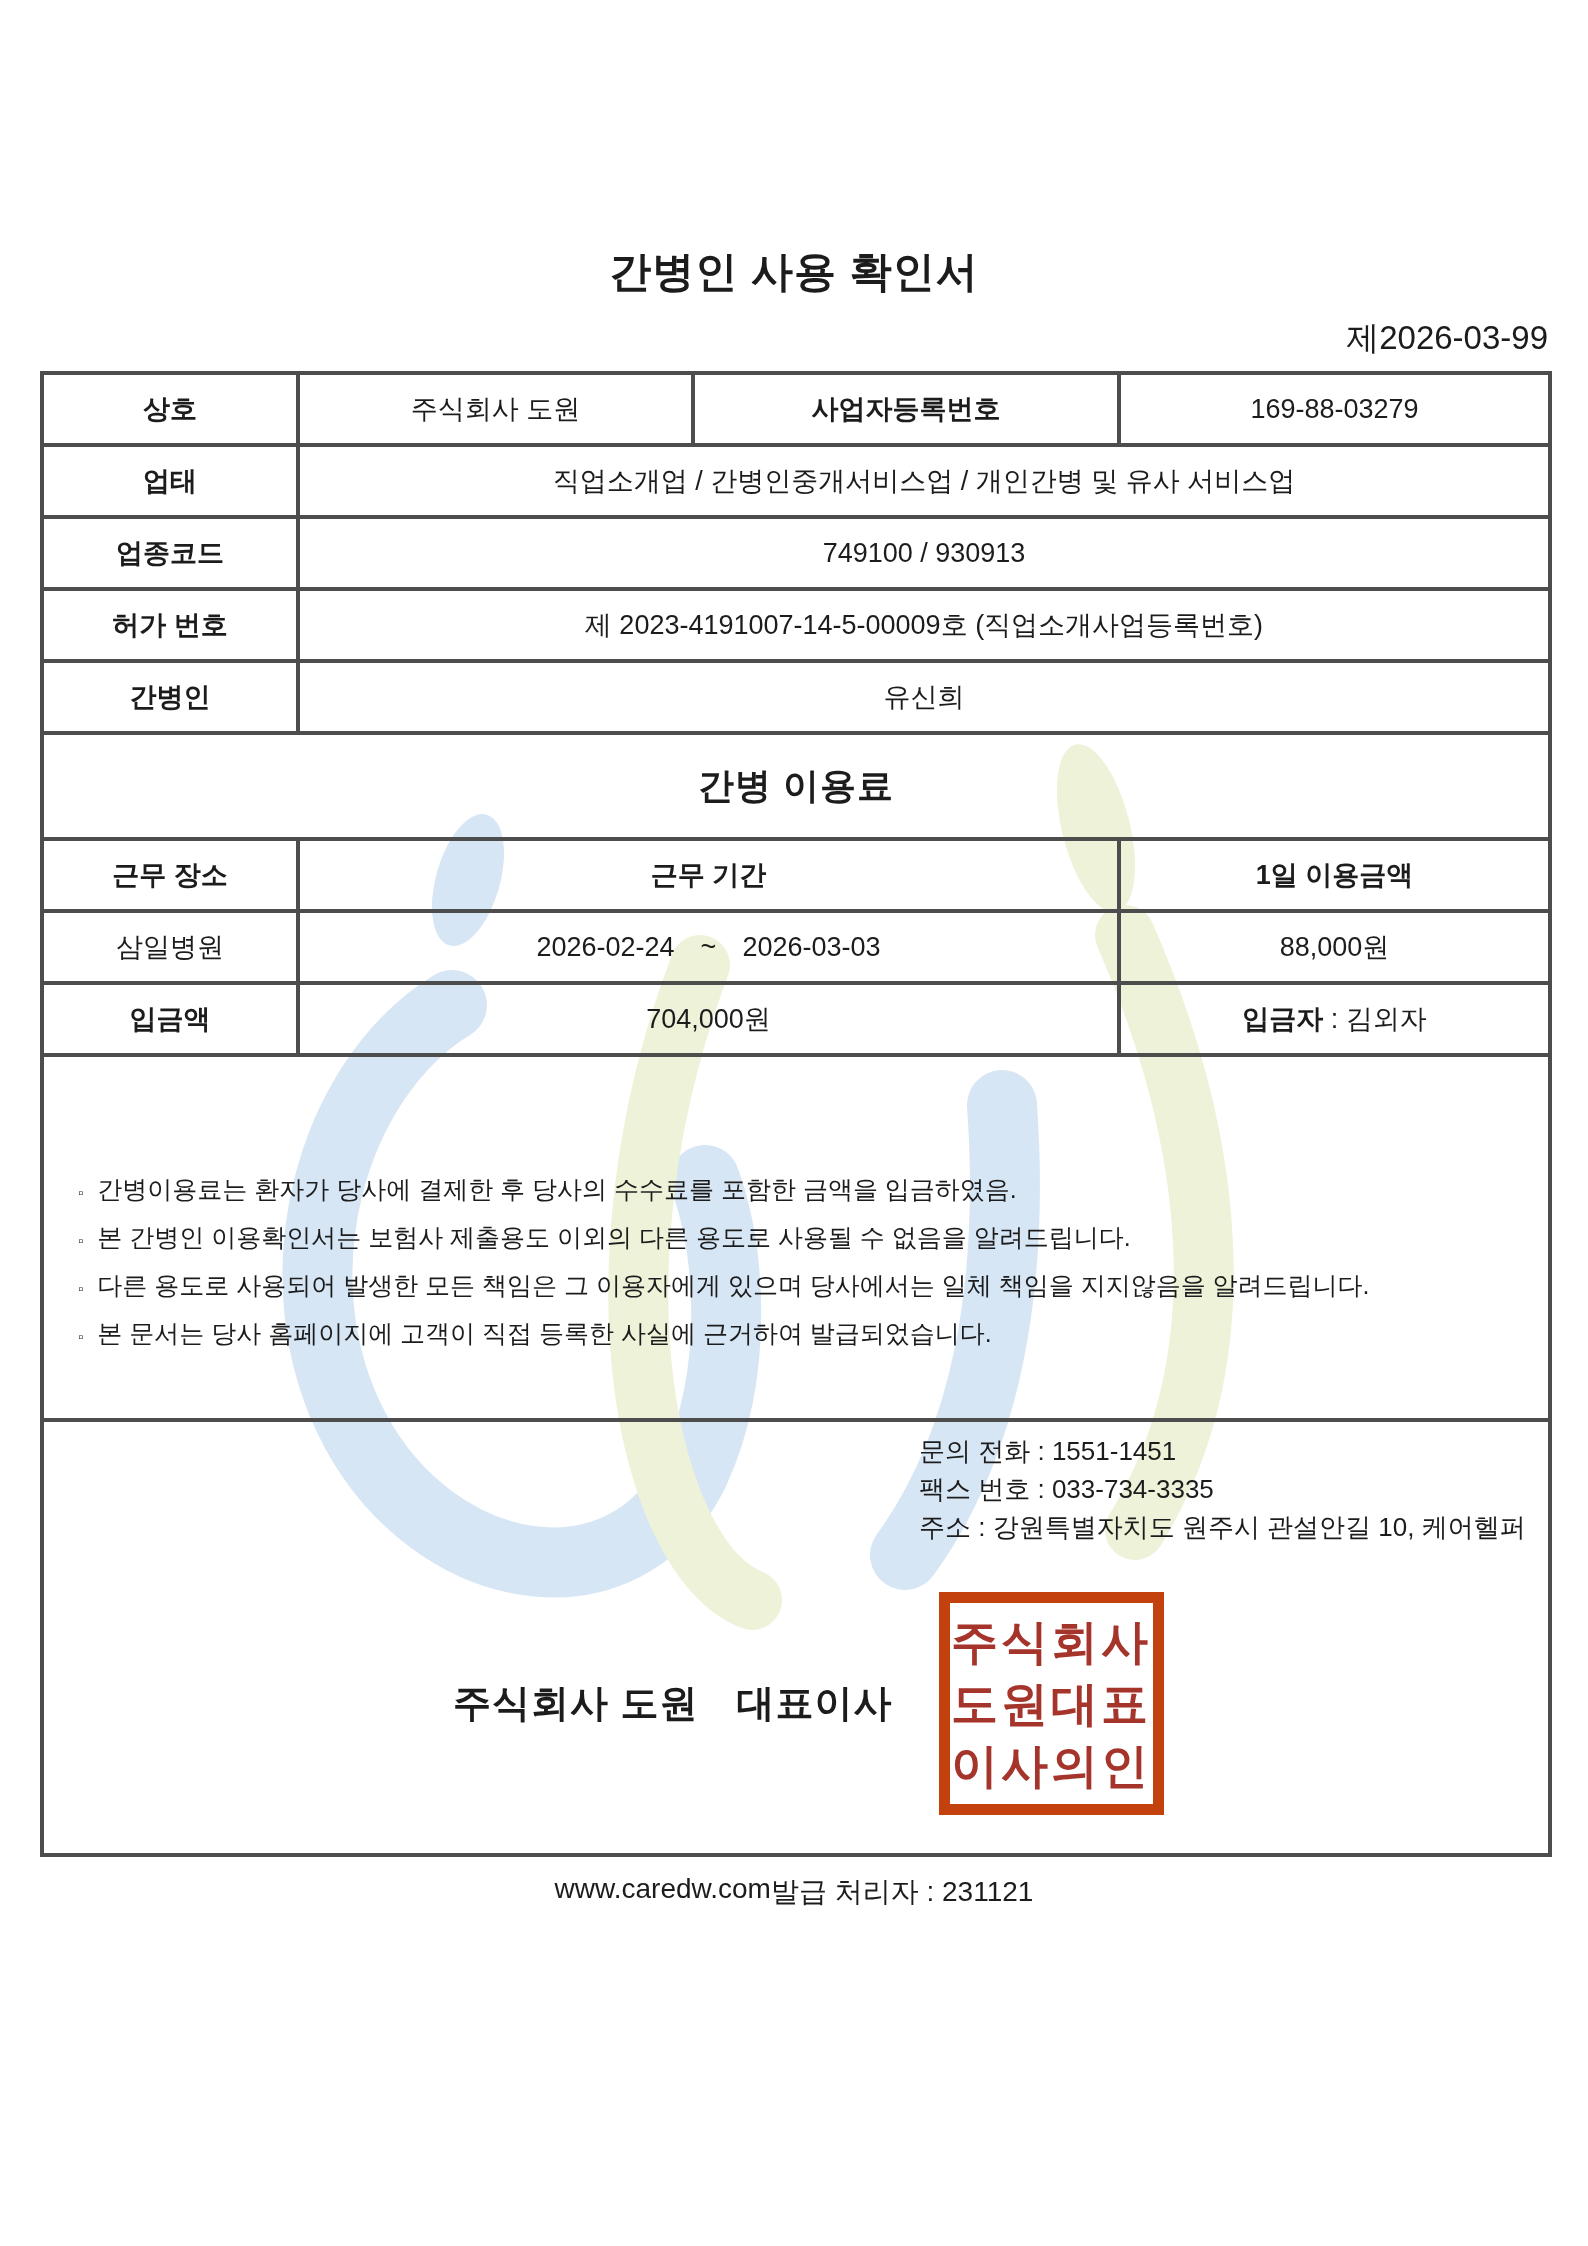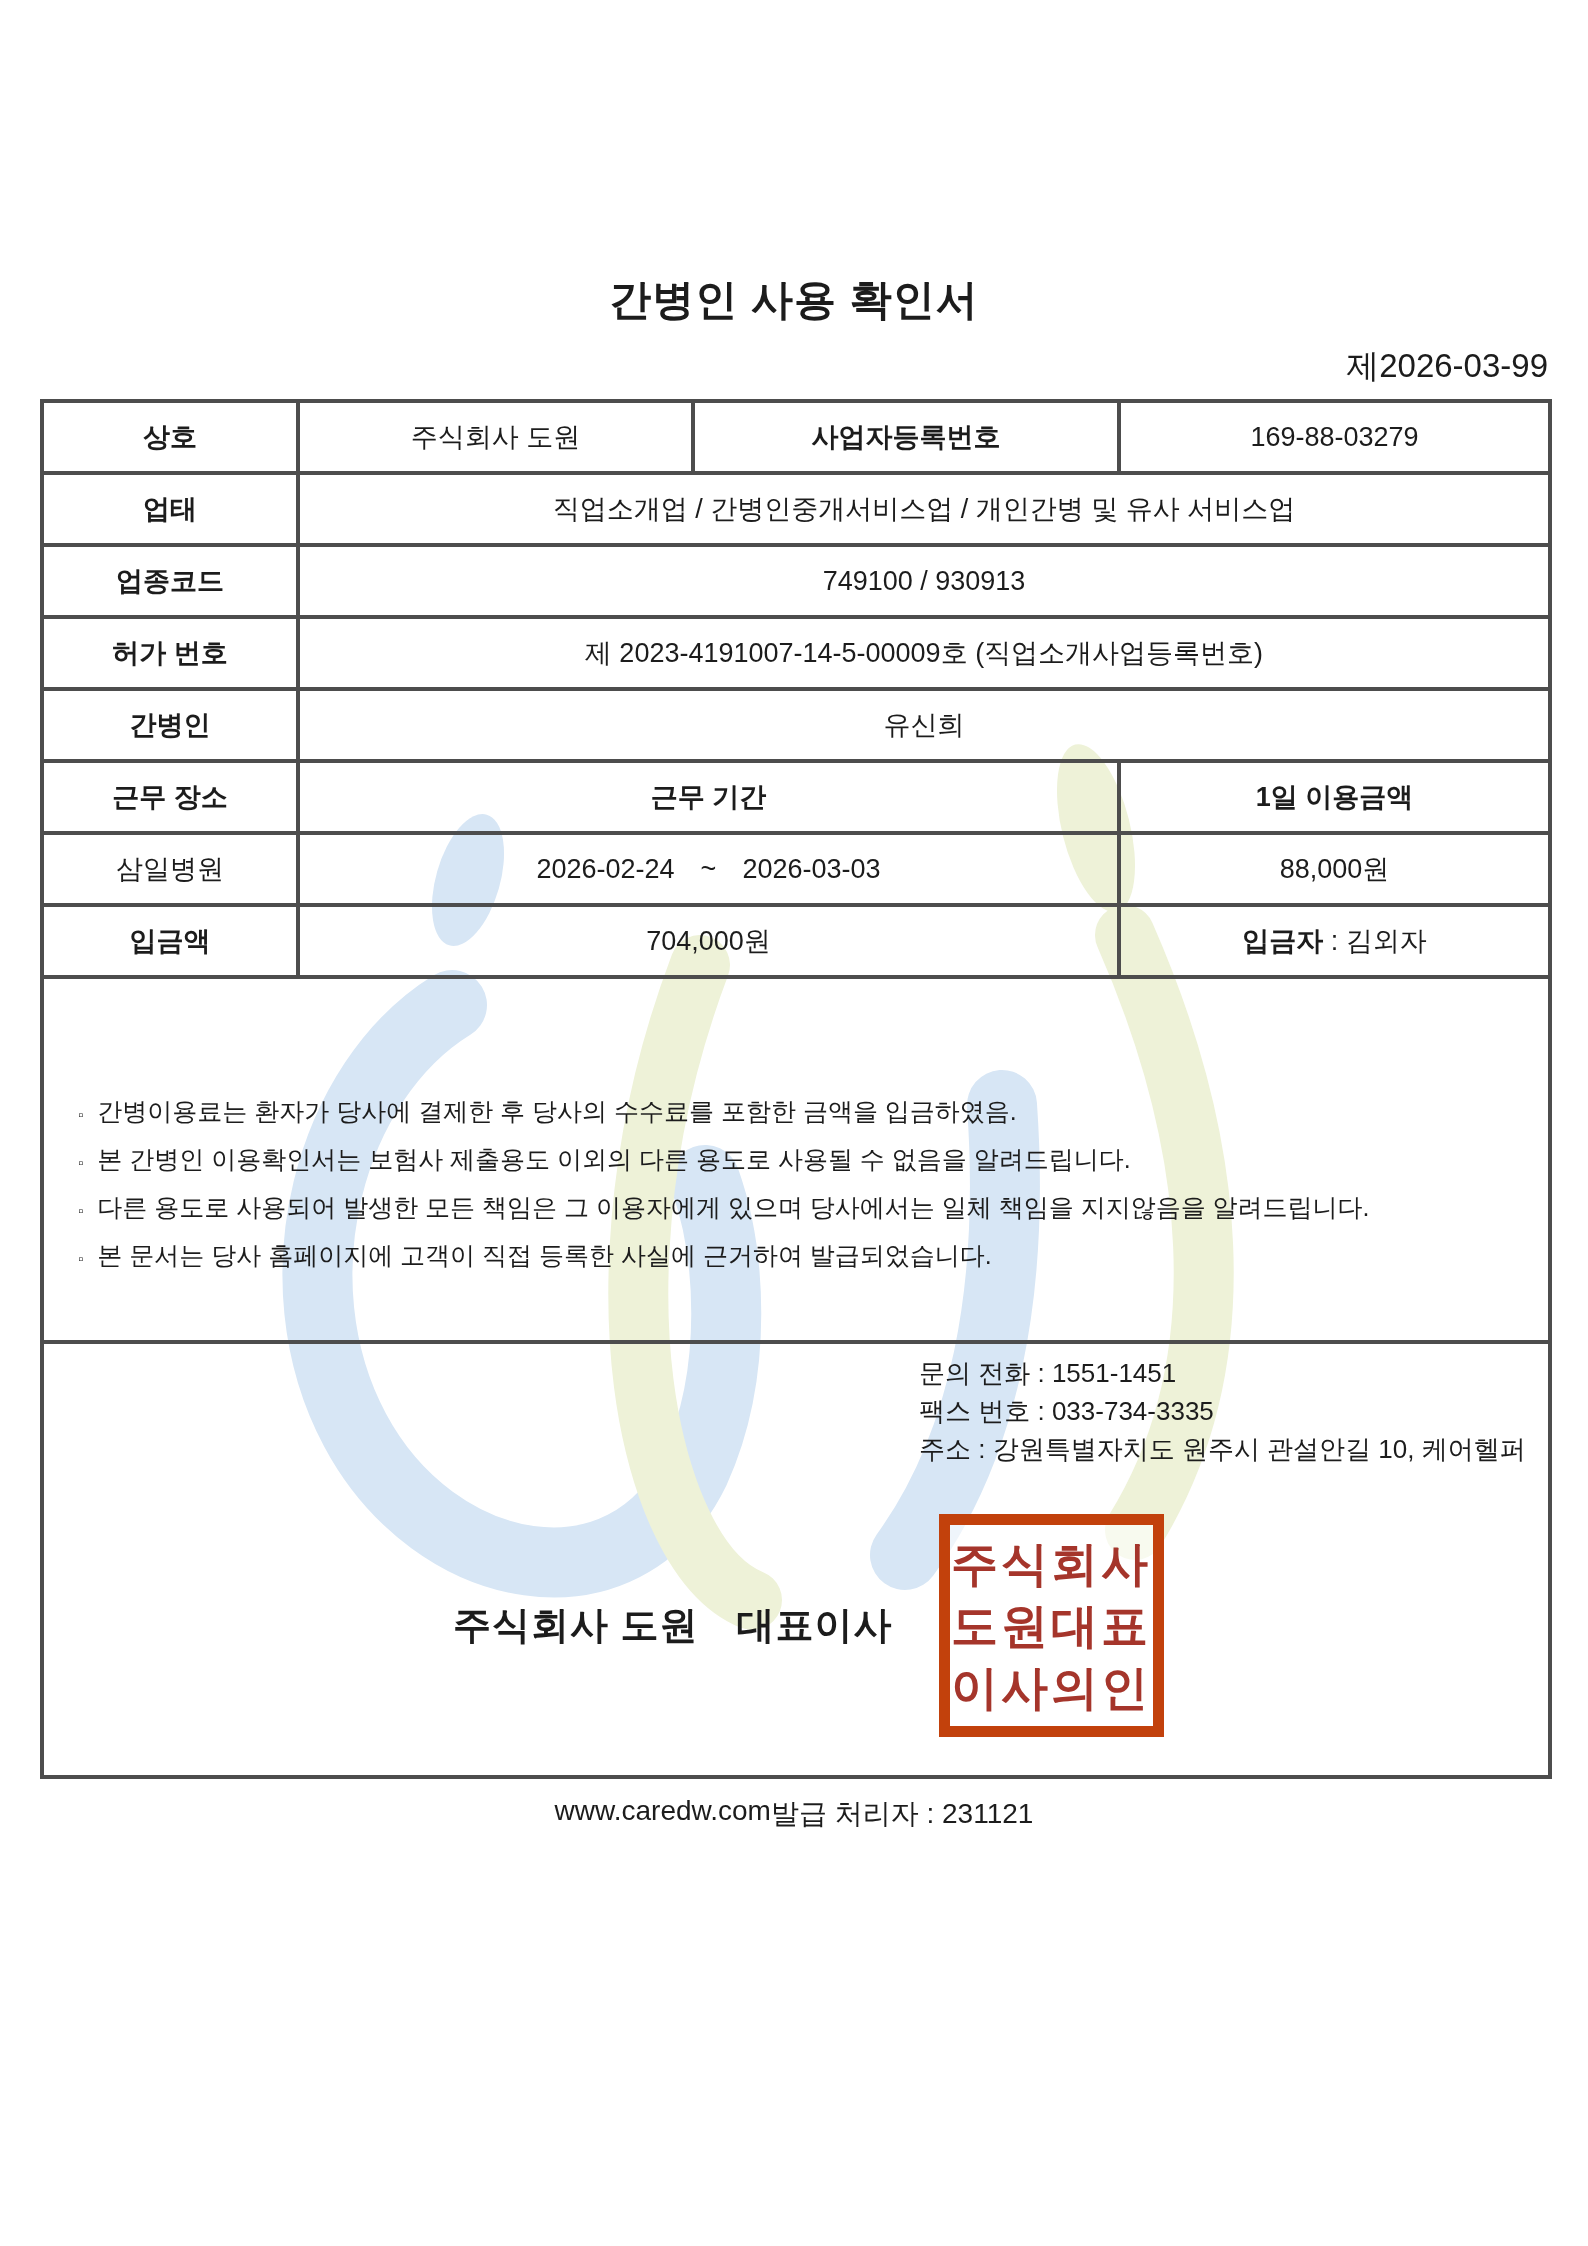--- a/index.html
+++ b/index.html
@@ -8,21 +8,21 @@
     width: 1588px; height: 2246px;
     background: #ffffff;
     font-family: "Liberation Sans", "DejaVu Sans", sans-serif;
     color: #1c1c1c;
     position: relative;
     overflow: hidden;
   }
   .watermark {
     position: absolute; inset: 0; z-index: 0; pointer-events: none;
   }
-  .content { position: relative; z-index: 1; margin-top: 28px; }
+  .content { position: relative; z-index: 1; }
   .title {
     margin: 0; padding-top: 244px;
     text-align: center;
     font-size: 42px; font-weight: bold; letter-spacing: 1px;
   }
   .doc-num {
     margin: 16px 40px 10px 40px;
     text-align: right;
     font-size: 33px;
   }
@@ -139,20 +139,23 @@
       <td class="label">허가 번호</td>
       <td colspan="3">제 2023-4191007-14-5-00009호 (직업소개사업등록번호)</td>
     </tr>
 
 
     <tr class="r-std">
       <td class="label">간병인</td>
       <td colspan="3">유신희</td>
     </tr>
 
+    <tr class="r-section">
+      <td colspan="4">간병 이용료</td>
+    </tr>
 
     <tr class="r-fee label">
       <td>근무 장소</td>
       <td colspan="2">근무 기간</td>
       <td>1일 이용금액</td>
     </tr>
 
     <tr class="r-fee">
       <td>삼일병원</td>
       <td colspan="2">

